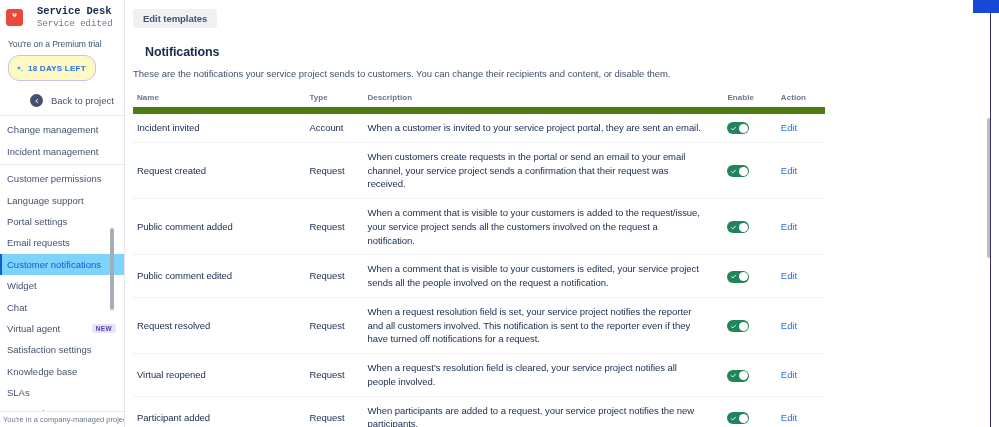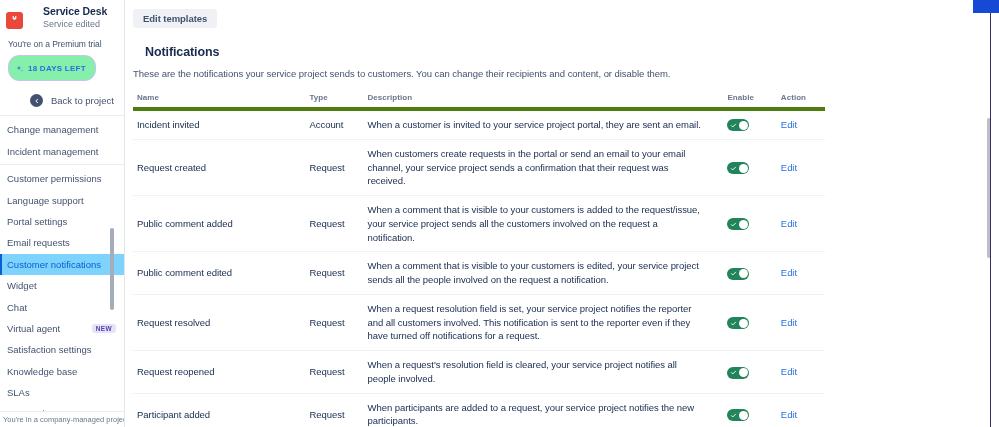--- a/index.html
+++ b/index.html
@@ -29,23 +29,24 @@
     overflow: hidden;
   }
   .sb-scroll {
     position: absolute;
     top: 0; left: 0; right: 0;
     bottom: 16px;
     overflow: hidden;
   }
   .sb-header {
     display: flex;
-    align-items: flex-end;
-    gap: 20px;
+    align-items: center;
+    gap: 14px;
     padding: 5px 8px 2px 6px;
+    font-family: Liberation Mono, monospace;
   }
   .sb-logo {
     width: 17px; height: 17px;
     border-radius: 3px;
     background: #e9483a;
     display: flex; align-items: center; justify-content: center;
     flex: 0 0 17px;
     margin-top: 1px;
   }
   .sb-logo svg { display: block; }
@@ -68,21 +69,21 @@
     letter-spacing: -0.05px;
   }
   .sb-badge-wrap { padding: 6px 8px 9px 8px; }
   .sb-badge {
     display: inline-flex;
     align-items: center;
     gap: 4px;
     border: 1px solid #c7c3f0;
     border-radius: 11px;
     padding: 3px 9px 3px 7px;
-    background: #86efac;
+    background: #fef9c3;
   }
   .sb-badge-text {
     font-size: 8px;
     font-weight: bold;
     color: #2a6fe0;
     letter-spacing: 0.25px;
   }
   .sb-back {
     display: flex;
     align-items: center;
@@ -214,21 +215,21 @@
   }
   table.notif thead th {
     text-align: left;
     font-size: 8px;
     font-weight: bold;
     color: #6b778c;
     letter-spacing: 0.05px;
     padding: 0 0 5px 0;
     vertical-align: bottom;
   }
-  table.notif thead tr { border-bottom: 4px solid #4d7c0f; }
+  table.notif thead tr { border-bottom: 7px solid #4d7c0f; }
   table.notif tbody td {
     font-size: 9.5px;
     color: #172b4d;
     padding: 7px 0 7px 0;
     vertical-align: middle;
     line-height: 1.45;
     letter-spacing: -0.05px;
   }
   table.notif tbody tr { border-bottom: 1px solid #f1f2f4; }
   .col-name  { width: 152px; padding-left: 4px !important; }
@@ -457,21 +458,21 @@
             <td class="col-name">Request resolved</td>
             <td class="col-type">Request</td>
             <td class="col-desc"><span class="desc-text">When a request resolution field is set, your service project notifies the reporter and all customers involved. This notification is sent to the reporter even if they have turned off notifications for a request.</span></td>
             <td class="col-enable"><span class="toggle"><svg class="chk" viewBox="0 0 24 24" aria-hidden="true">
                     <path d="M5 12.5 L9.5 17 L19 7.5" stroke="#ffffff" stroke-width="3.2" fill="none" stroke-linecap="round" stroke-linejoin="round"></path>
                   </svg><span class="knob"></span></span></td>
             <td class="col-action"><a class="edit-link" href="#">Edit</a></td>
           </tr>
 
           <tr>
-            <td class="col-name">Request reopened</td>
+            <td class="col-name">Virtual reopened</td>
             <td class="col-type">Request</td>
             <td class="col-desc"><span class="desc-text">When a request's resolution field is cleared, your service project notifies all people involved.</span></td>
             <td class="col-enable"><span class="toggle"><svg class="chk" viewBox="0 0 24 24" aria-hidden="true">
                     <path d="M5 12.5 L9.5 17 L19 7.5" stroke="#ffffff" stroke-width="3.2" fill="none" stroke-linecap="round" stroke-linejoin="round"></path>
                   </svg><span class="knob"></span></span></td>
             <td class="col-action"><a class="edit-link" href="#">Edit</a></td>
           </tr>
 
           <tr>
             <td class="col-name">Participant added</td>

